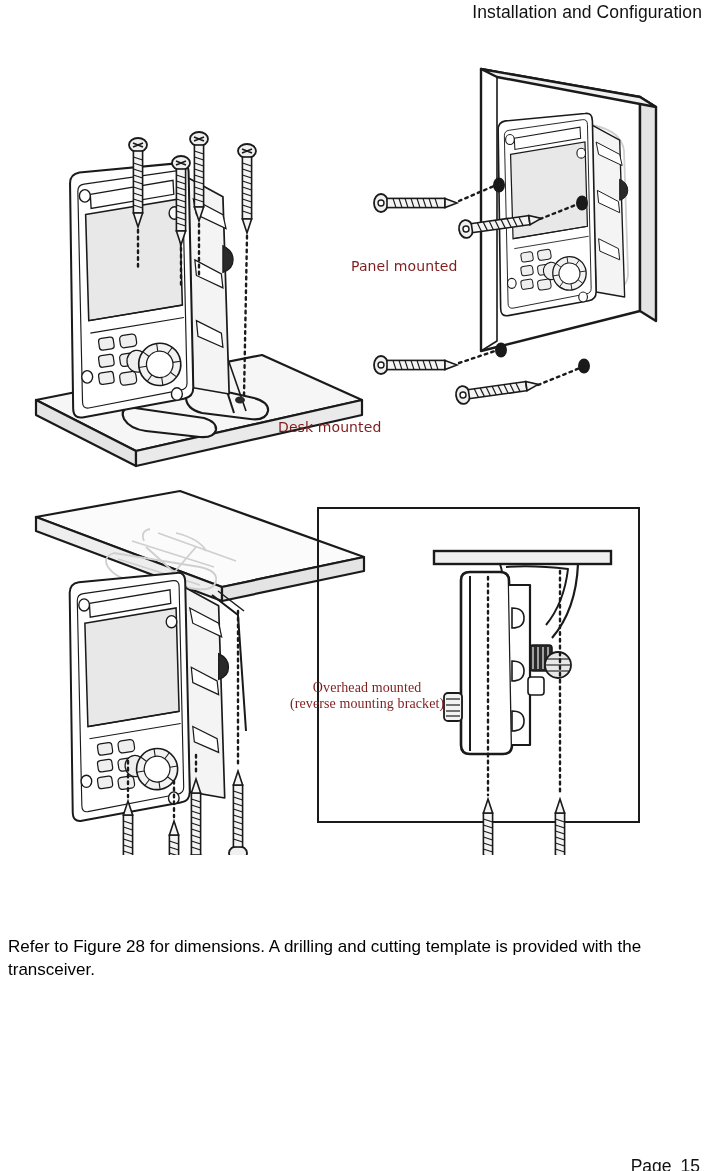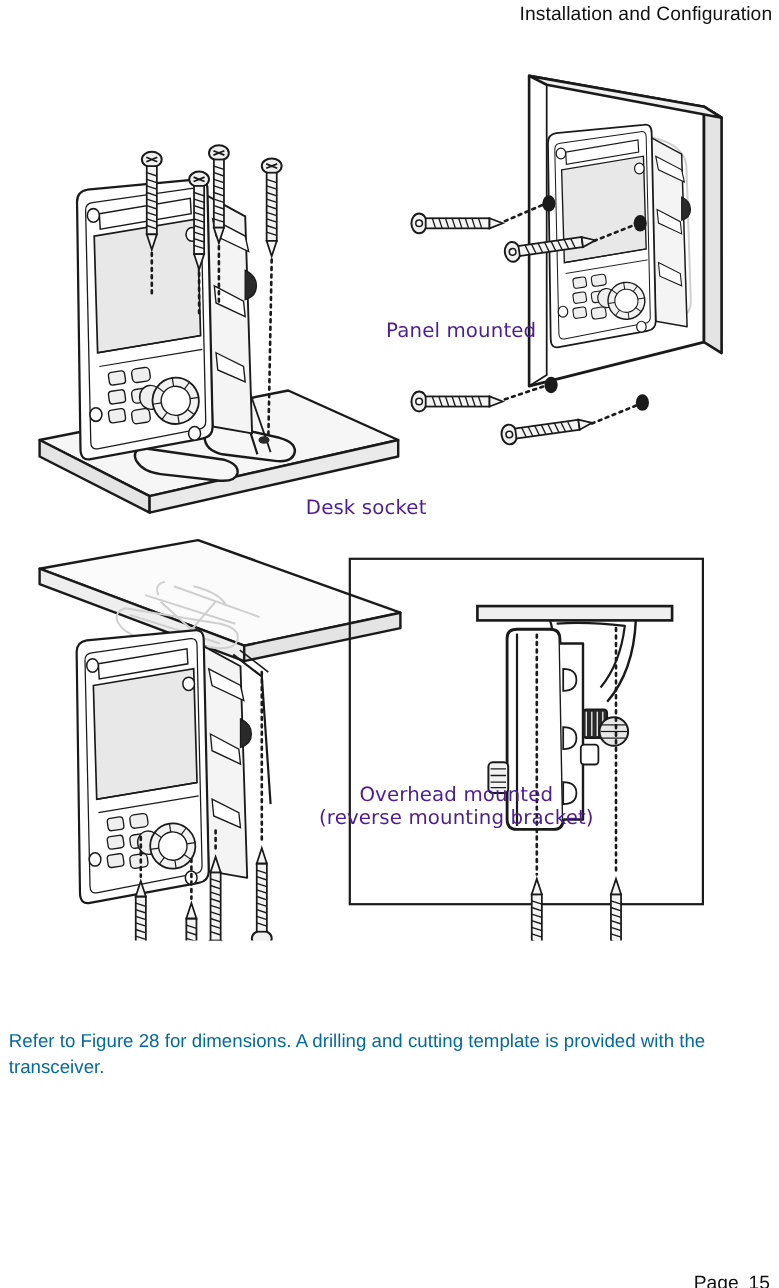--- a/index.html
+++ b/index.html
@@ -42,29 +42,28 @@
     top: 55px;
     width: 708px;
     height: 800px;
   }
   .figure svg { display: block; }
 
   
   .callout {
     position: absolute;
     font-family: "DejaVu Sans", sans-serif;
-    font-size: 18px;
-    color: #4c1d95;
+    font-size: 14px;
+    color: #7f1d1d;
     white-space: nowrap;
     letter-spacing: 0.1px;
-    margin-top: 32px;
   }
   .callout.c-panel   { left: 351px; top: 203px; }
   .callout.c-desk    { left: 278px; top: 364px; }
-  .callout.c-over    { left: 290px; top: 625px; text-align: center; }
+  .callout.c-over    { left: 290px; top: 625px; text-align: center; font-family: Liberation Serif, serif; }
   .callout.c-over .l2 { display: block; text-align: right; }
 
   
   .caption {
     position: absolute;
     left: 8px;
     top: 886px;
     font-size: 17.5px;
     font-style: italic;
     color: #111;
@@ -72,21 +71,21 @@
   }
   .caption .cap-num { display: inline-block; width: 118px; }
 
   
   .body-text {
     position: absolute;
     left: 8px;
     width: 690px;
     font-size: 17px;
     line-height: 23px;
-    color: #0369a1;
+    color: #000000;
   }
   .body-text.p1 { top: 935px; }
   .body-text.p2 { top: 996px; }
 
   
   .footer {
     position: absolute;
     right: 8px;
     top: 1156px;
     font-size: 17.5px;
@@ -402,21 +401,21 @@
           <g>
             <line x1="560" y1="516" x2="560" y2="740" stroke="#1a1a1a" stroke-width="2.4" stroke-dasharray="2.6 4.2" stroke-linecap="round"></line>
             <use href="#screwD" x="560" y="690" transform="translate(0,54) scale(1)"></use>
           </g>
         </g>
       </g>
     </svg>
 
     <div class="callout c-panel">Panel mounted</div>
 
-    <div class="callout c-desk">Desk socket</div>
+    <div class="callout c-desk">Desk mounted</div>
 
     <div class="callout c-over">
       <span class="l1">Overhead mounted</span>
       <span class="l2">(reverse mounting bracket)</span>
     </div>
   </div>
 
 
   <p class="body-text p1" style="margin:0">Refer to Figure 28 for dimensions. A drilling and cutting template is provided with the transceiver.</p>
 

